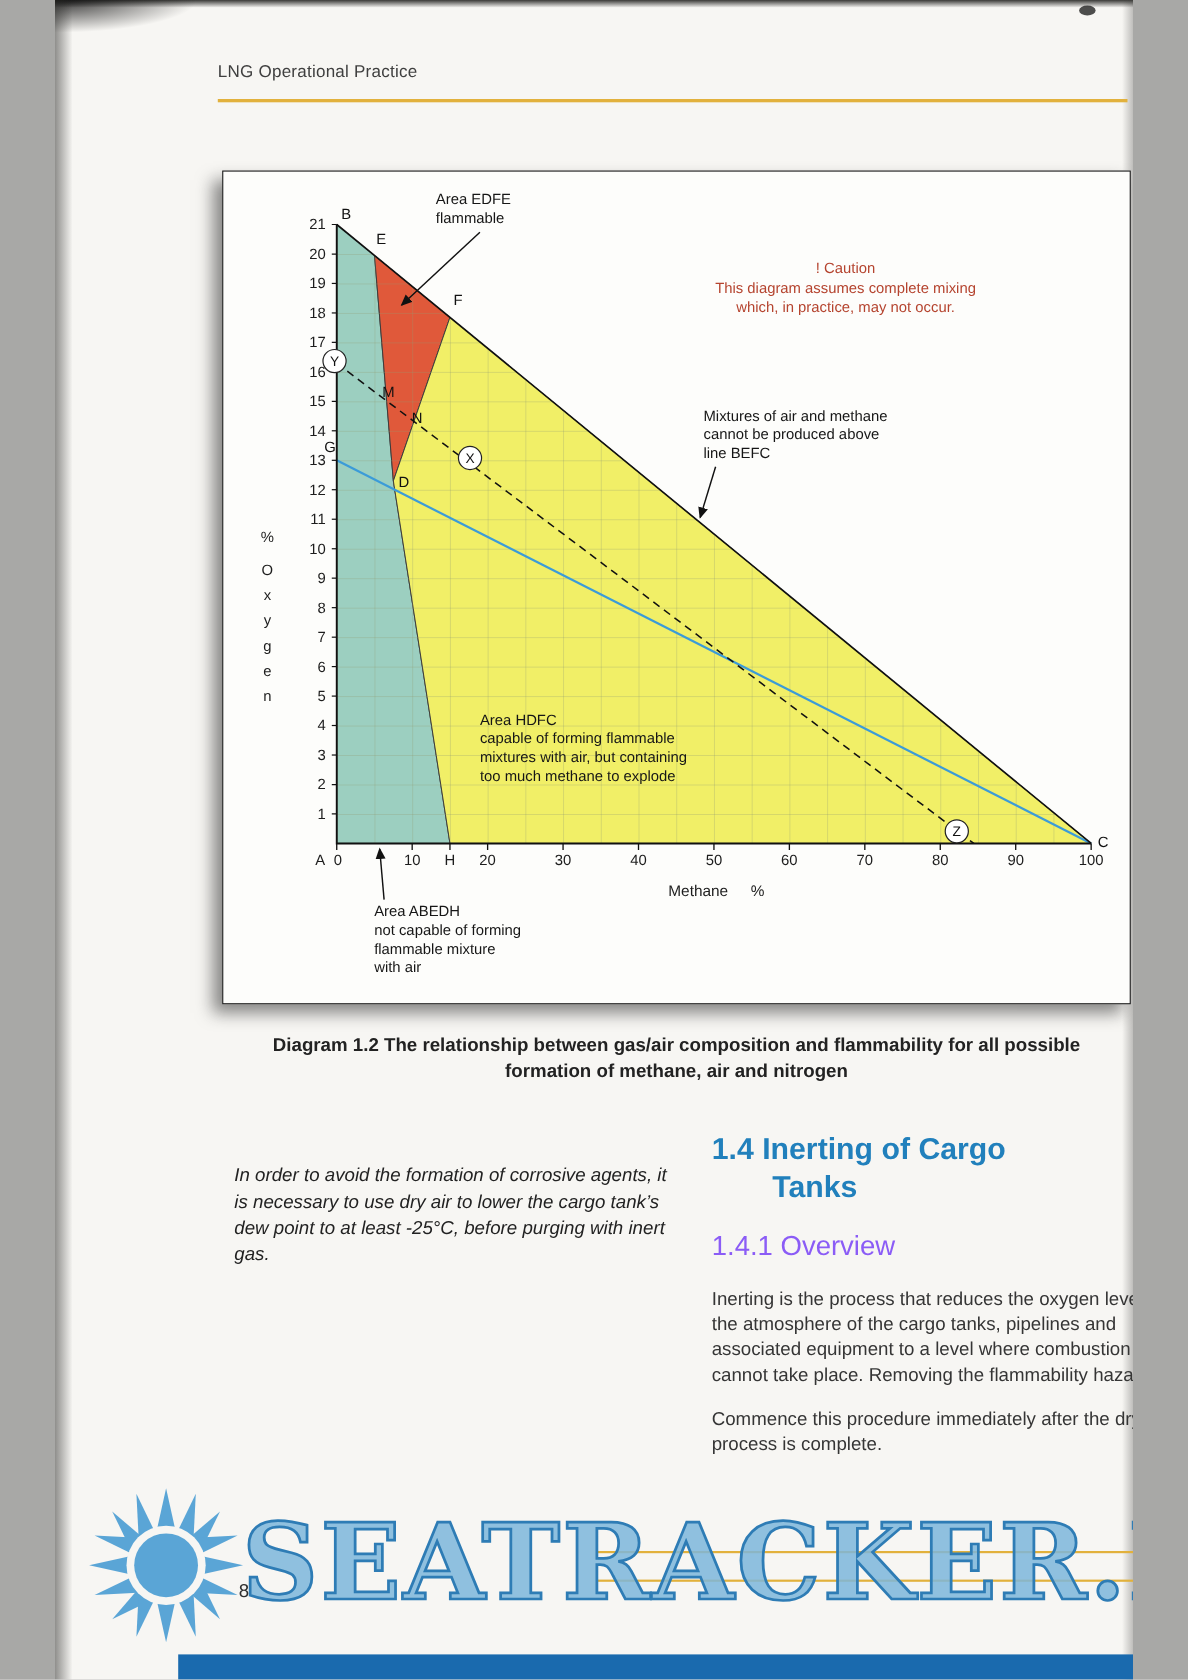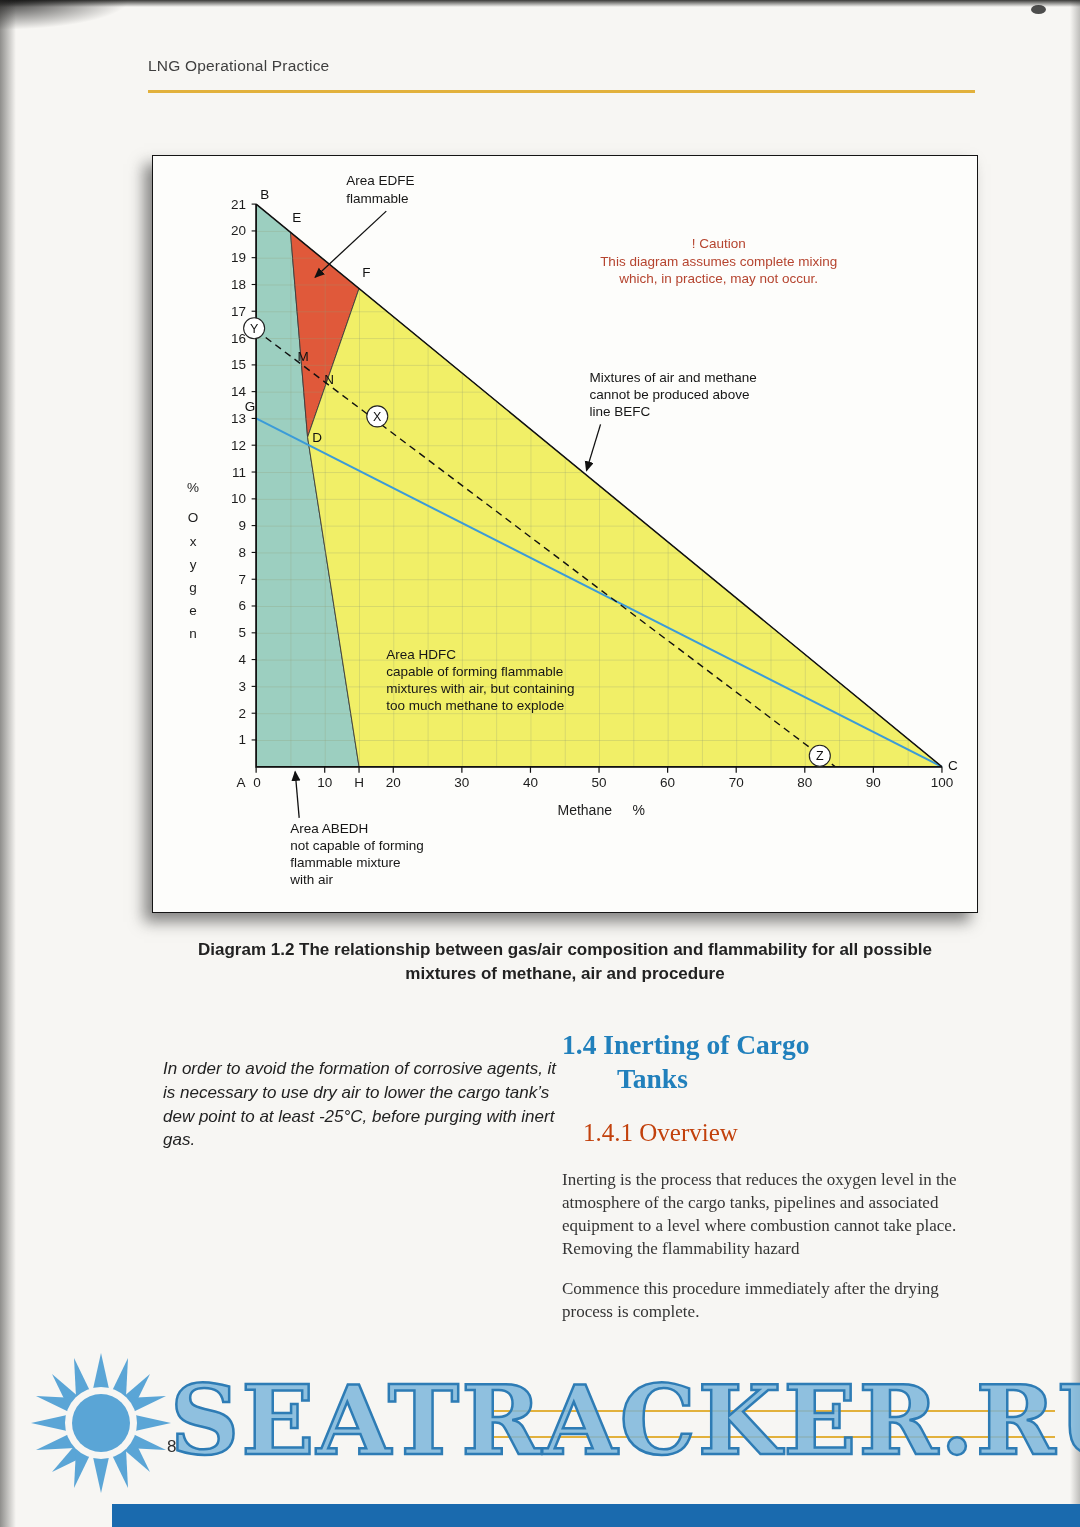--- a/index.html
+++ b/index.html
@@ -1,17 +1,17 @@
 <!DOCTYPE html>
 <html><head>
 <meta charset="utf-8">
 <style>
   * { box-sizing: border-box; }
   body { margin:0; background:#a8a8a6; font-family:"Liberation Sans",sans-serif; }
-  .page { position:relative; width:1080px; height:1527px; margin:0 auto; background:#f7f6f3; overflow:hidden; }
+  .page { position:relative; width:980px; height:1527px; margin:0 auto; background:#f7f6f3; overflow:hidden; }
 
   
   .edge-top { position:absolute; top:0; left:0; width:100%; height:7px;
     background:linear-gradient(180deg, rgba(25,25,23,0.85), rgba(25,25,23,0)); }
   .corner-tl { position:absolute; top:0; left:0; width:130px; height:30px;
     background:radial-gradient(ellipse at top left, rgba(15,15,15,0.85), rgba(15,15,15,0) 70%); }
   .edge-left { position:absolute; top:0; left:0; width:16px; height:100%;
     background:linear-gradient(90deg, rgba(40,40,38,0.5), rgba(40,40,38,0)); }
   .edge-right { position:absolute; top:0; right:0; width:10px; height:100%;
     background:linear-gradient(270deg, rgba(60,60,58,0.3), rgba(60,60,58,0)); }
@@ -37,24 +37,24 @@
   svg text.ylab{ font-size:13.5px; fill:#1d1d1d; text-anchor:middle; }
   svg text.ax  { font-size:14px; fill:#1d1d1d; }
 
   .caption { position:absolute; left:152px; top:938px; width:826px; text-align:center;
     font-weight:bold; font-size:17px; color:#222; line-height:1.42; }
 
   .col-left { position:absolute; left:163px; top:1031px; width:404px;
     font-size:17px; color:#353535; line-height:1.34; }
   .col-left .p2 { margin-top:26px; font-weight:normal; font-style:italic; color:#222; line-height:1.4; }
 
-  .col-right { position:absolute; left:562px; top:1028px; width:420px; color:#353535;font-family:Liberation Serif, serif; }
+  .col-right { position:absolute; left:597px; top:1028px; width:420px; color:#353535; }
   .heading { color:#2180bc; font-size:27.5px; font-weight:bold; line-height:1.22; }
   .heading .l2 { padding-left:55px; }
-  .subheading { margin-top:24px; color:#c2410c; font-size:25px; font-weight:400;margin-left:21px; }
+  .subheading { margin-top:24px; color:#8b5cf6; font-size:25px; font-weight:400; }
   .col-right .pr { font-size:17px; line-height:1.35; margin:0; }
   .pr1 { margin-top:17px !important; }
   .pr2 { margin-top:22px !important; }
 
   .footer-rule-1 { position:absolute; left:492px; top:1410px; width:563px; height:2px; background:#e2b13c; z-index:3; }
   .footer-rule-2 { position:absolute; left:492px; top:1436px; width:563px; height:2px; background:#e2b13c; z-index:3; }
 
   .page-number { position:absolute; left:167px; top:1437px; font-size:17px; color:#2f2f2f; z-index:7; }
 
   .watermark { position:absolute; left:0; top:1348px; width:1080px; height:152px; z-index:6; }
@@ -237,21 +237,21 @@
       <line x1="146" y1="661" x2="142" y2="615" stroke="#111" stroke-width="1.3" marker-end="url(#arrowHead)"></line>
       <text class="ann" x="137" y="676">Area ABEDH</text>
       <text class="ann" x="137" y="693">not capable of forming</text>
       <text class="ann" x="137" y="710">flammable mixture</text>
       <text class="ann" x="137" y="727">with air</text>
     </svg>
   </div>
 
   <div class="caption">
     <div>Diagram 1.2 The relationship between gas/air composition and flammability for all possible</div>
-    <div>mixtures of methane, air and procedure</div>
+    <div>formation of methane, air and nitrogen</div>
   </div>
 
   <div class="col-left">
     <div class="p2">In order to avoid the formation of corrosive agents, it is necessary to use dry air to lower the cargo tank’s dew point to at least -25°C, before purging with inert gas.</div>
   </div>
 
   <div class="col-right">
     <div class="heading">
       <div class="l1">1.4 Inerting of Cargo</div>
       <div class="l2">Tanks</div>

